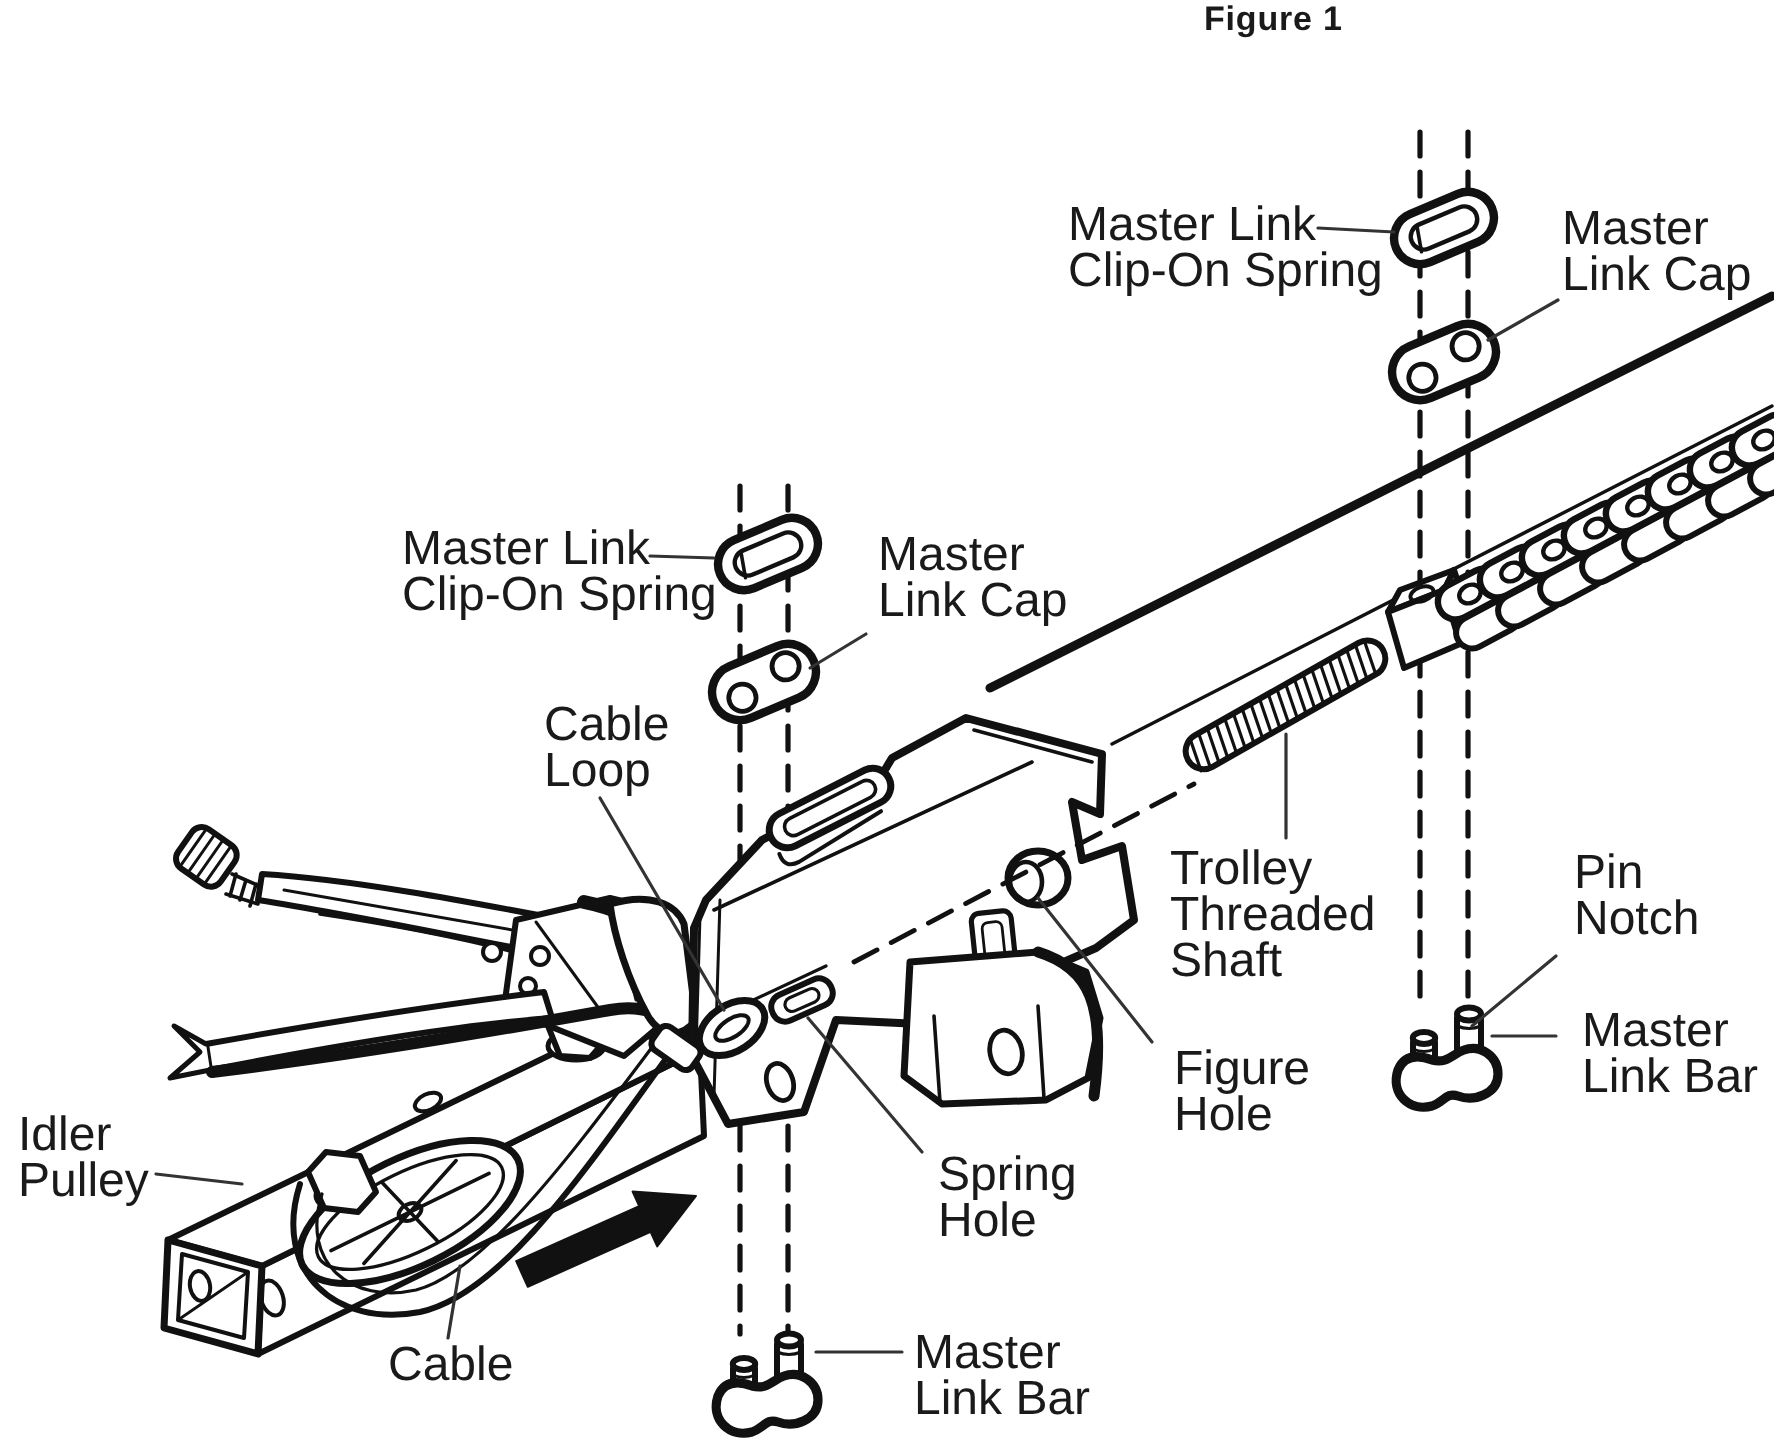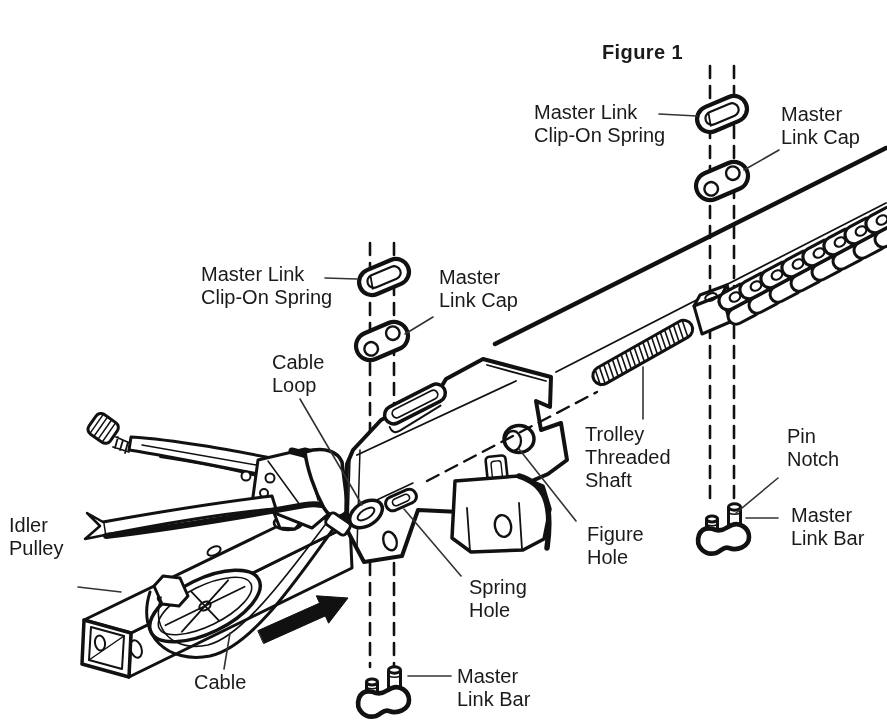--- a/index.html
+++ b/index.html
@@ -5,25 +5,25 @@
   :root { --line:#111111; --text:#1a1a1a; --background:#ffffff; }
   html,body { margin:0; padding:0; background:var(--background); }
   #stage {
     position:relative; width:887px; height:727px; overflow:hidden;
     background:var(--background);
     font-family:"Liberation Sans","DejaVu Sans",sans-serif;
   }
   #stage svg { position:absolute; left:0; top:0; color:var(--line); }
   .lbl {
     position:absolute; color:var(--text);
-    font-size:20px; line-height:23px; white-space:pre-line;
+    font-size:24px; line-height:23px; white-space:pre-line;
   }
   .title {
     position:absolute; color:var(--text); font-weight:bold;
-    font-size:20px; letter-spacing:.4px; white-space:pre;margin-top:41px;
+    font-size:17px; letter-spacing:.4px; white-space:pre;
   }
 </style>
 </head>
 <body>
 
 <div id="stage">
 
 <svg width="887" height="727" viewBox="0 0 887 727">
   <defs>
     <g id="clink2">
@@ -244,16 +244,16 @@
   <div class="lbl" style="left:787px;top:425px">Pin
 Notch</div>
   <div class="lbl" style="left:791px;top:504px">Master
 Link Bar</div>
   <div class="lbl" style="left:587px;top:523px">Figure
 Hole</div>
   <div class="lbl" style="left:469px;top:576px">Spring
 Hole</div>
   <div class="lbl" style="left:457px;top:665px">Master
 Link Bar</div>
-  <div class="lbl" style="left:9px;top:514px">Idler
+  <div class="lbl" style="left:9px;top:556px">Idler
 Pulley</div>
   <div class="lbl" style="left:194px;top:671px">Cable</div>
 </div>
 
 </body></html>

